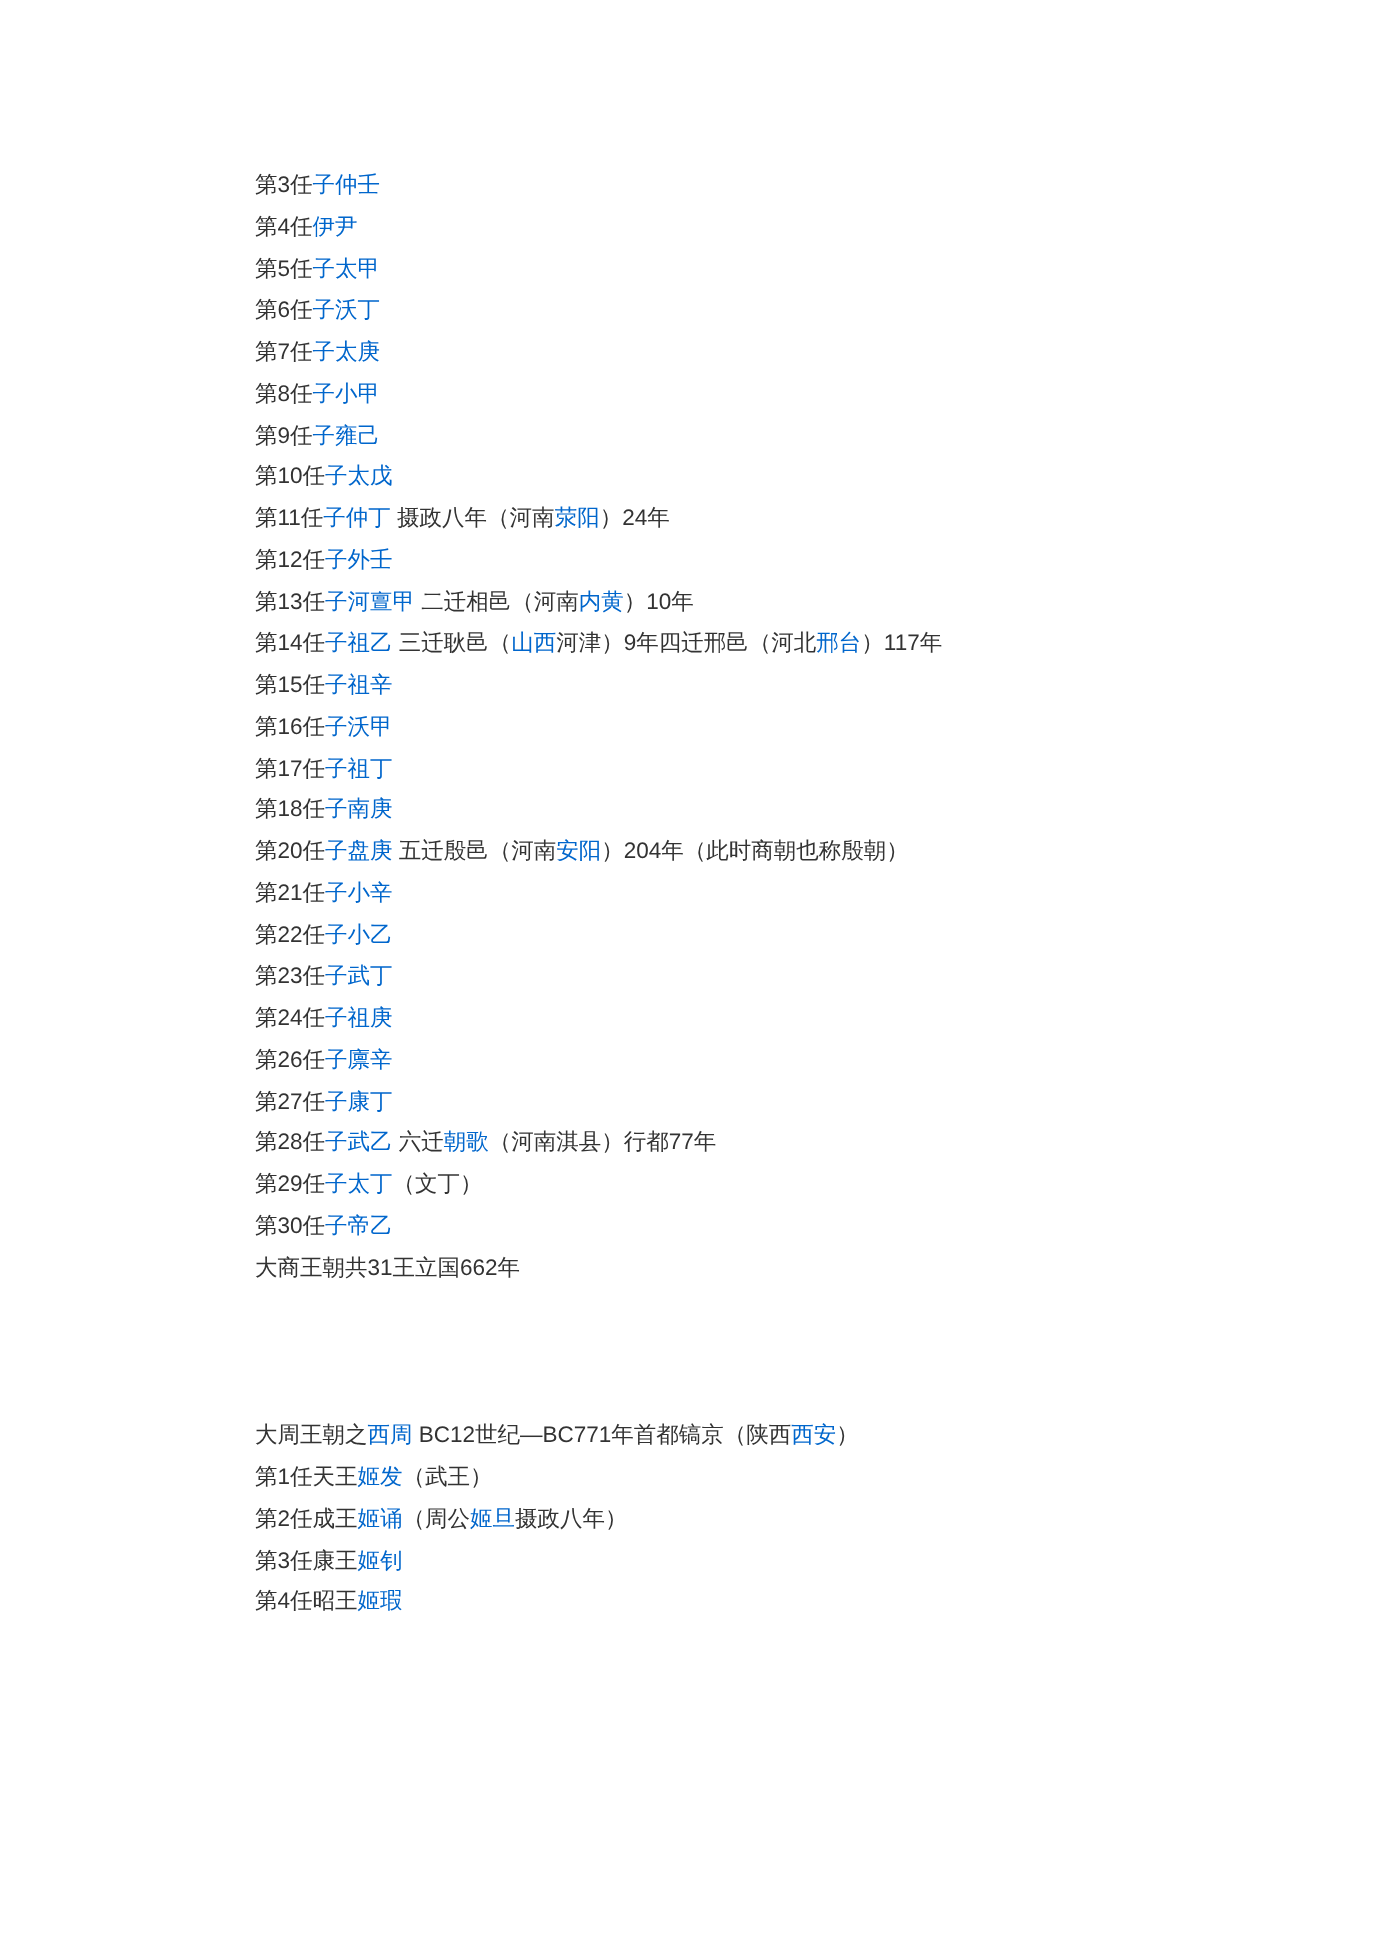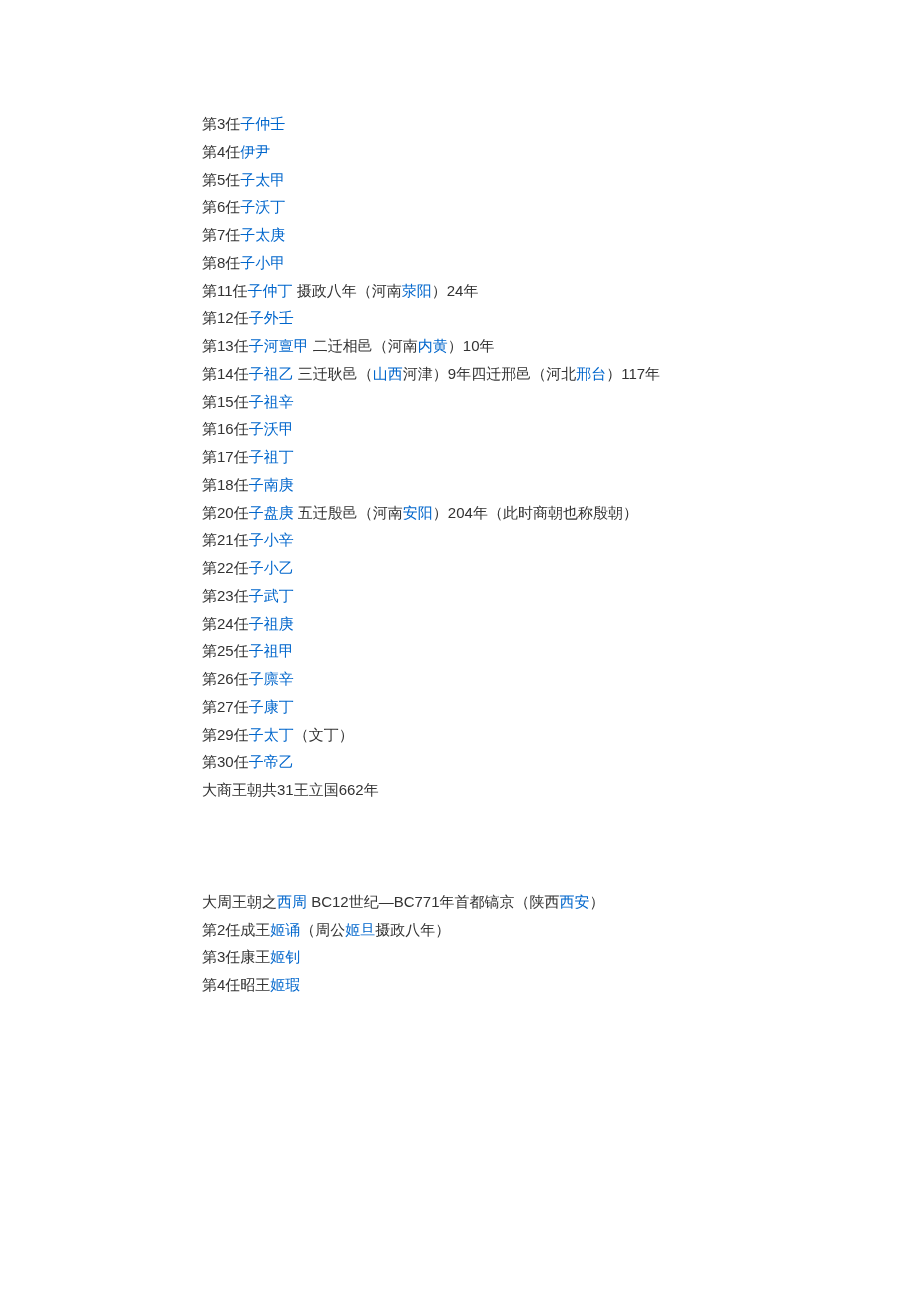--- a/index.html
+++ b/index.html
@@ -8,21 +8,20 @@
     font-family: "SimSun", "Microsoft YaHei", sans-serif;
     font-size: 15px;
     line-height: 1.85;
     color: #333;
     background: #fff;
     width: 920px;
     box-sizing: border-box;
   }
   .line {
     white-space: nowrap;
-    margin-left: 32px;
   }
   .link {
     color: #0066cc;
     cursor: pointer;
   }
   .plain {
     color: #333;
   }
   .spacer {
     height: 84px;
@@ -31,37 +30,40 @@
 </head>
 <body>
 
 <div id="content">
     <div class="line"><span class="plain">第3任</span><span class="link">子仲壬</span></div>
     <div class="line"><span class="plain">第4任</span><span class="link">伊尹</span></div>
     <div class="line"><span class="plain">第5任</span><span class="link">子太甲</span></div>
     <div class="line"><span class="plain">第6任</span><span class="link">子沃丁</span></div>
     <div class="line"><span class="plain">第7任</span><span class="link">子太庚</span></div>
     <div class="line"><span class="plain">第8任</span><span class="link">子小甲</span></div>
+    <div class="line"><span class="plain">第9任</span><span class="link">子雍己</span></div>
+    <div class="line"><span class="plain">第10任</span><span class="link">子太戊</span></div>
     <div class="line"><span class="plain">第11任</span><span class="link">子仲丁</span><span class="plain"> 摄政八年（河南</span><span class="link">荥阳</span><span class="plain">）24年</span></div>
     <div class="line"><span class="plain">第12任</span><span class="link">子外壬</span></div>
     <div class="line"><span class="plain">第13任</span><span class="link">子河亶甲</span><span class="plain"> 二迁相邑（河南</span><span class="link">内黄</span><span class="plain">）10年</span></div>
     <div class="line"><span class="plain">第14任</span><span class="link">子祖乙</span><span class="plain"> 三迁耿邑（</span><span class="link">山西</span><span class="plain">河津）9年四迁邢邑（河北</span><span class="link">邢台</span><span class="plain">）117年</span></div>
     <div class="line"><span class="plain">第15任</span><span class="link">子祖辛</span></div>
     <div class="line"><span class="plain">第16任</span><span class="link">子沃甲</span></div>
     <div class="line"><span class="plain">第17任</span><span class="link">子祖丁</span></div>
     <div class="line"><span class="plain">第18任</span><span class="link">子南庚</span></div>
     <div class="line"><span class="plain">第20任</span><span class="link">子盘庚</span><span class="plain"> 五迁殷邑（河南</span><span class="link">安阳</span><span class="plain">）204年（此时商朝也称殷朝）</span></div>
     <div class="line"><span class="plain">第21任</span><span class="link">子小辛</span></div>
     <div class="line"><span class="plain">第22任</span><span class="link">子小乙</span></div>
     <div class="line"><span class="plain">第23任</span><span class="link">子武丁</span></div>
     <div class="line"><span class="plain">第24任</span><span class="link">子祖庚</span></div>
-    <div class="line"><span class="plain">第25任</span><span class="link">子祖甲</span></div>
     <div class="line"><span class="plain">第26任</span><span class="link">子廪辛</span></div>
     <div class="line"><span class="plain">第27任</span><span class="link">子康丁</span></div>
+    <div class="line"><span class="plain">第28任</span><span class="link">子武乙</span><span class="plain"> 六迁</span><span class="link">朝歌</span><span class="plain">（河南淇县）行都77年</span></div>
     <div class="line"><span class="plain">第29任</span><span class="link">子太丁</span><span class="plain">（文丁）</span></div>
     <div class="line"><span class="plain">第30任</span><span class="link">子帝乙</span></div>
     <div class="line plain">大商王朝共31王立国662年</div>
     <div class="spacer"></div>
     <div class="line"><span class="plain">大周王朝之</span><span class="link">西周</span><span class="plain"> BC12世纪—BC771年首都镐京（陕西</span><span class="link">西安</span><span class="plain">）</span></div>
+    <div class="line"><span class="plain">第1任天王</span><span class="link">姬发</span><span class="plain">（武王）</span></div>
     <div class="line"><span class="plain">第2任成王</span><span class="link">姬诵</span><span class="plain">（周公</span><span class="link">姬旦</span><span class="plain">摄政八年）</span></div>
     <div class="line"><span class="plain">第3任康王</span><span class="link">姬钊</span></div>
     <div class="line"><span class="plain">第4任昭王</span><span class="link">姬瑕</span></div>
   </div>
 
 </body></html>

